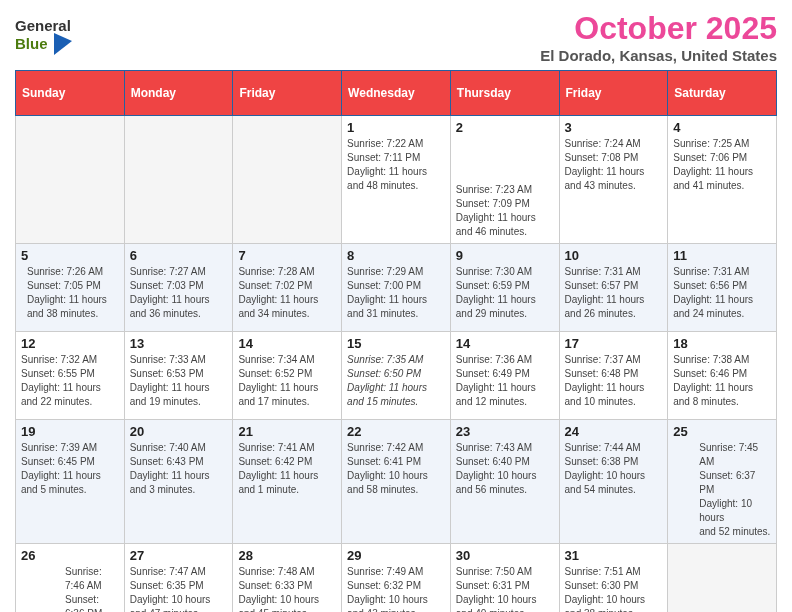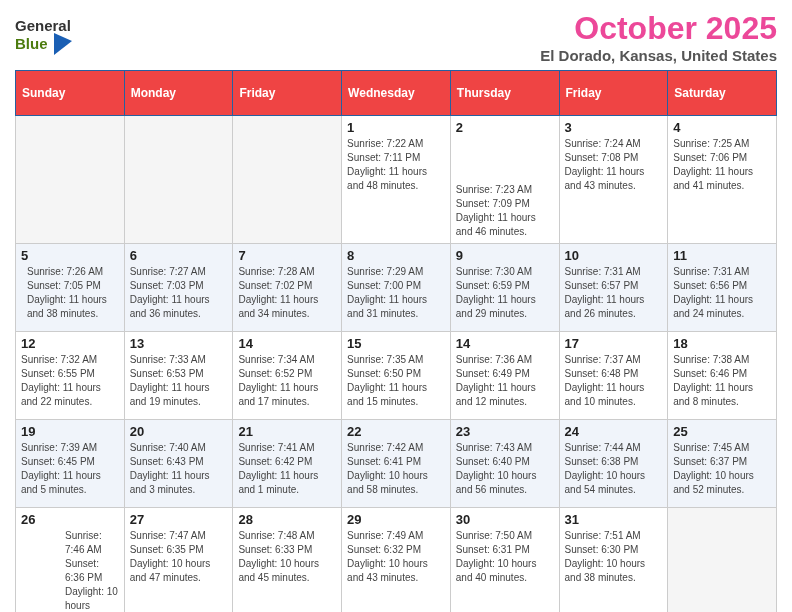--- a/index.html
+++ b/index.html
@@ -240,21 +240,21 @@
           </td>
           <td>
             <span class="day-num">14</span>
             <div class="day-info" style="white-space: pre-line;">Sunrise: 7:34 AM
 Sunset: 6:52 PM
 Daylight: 11 hours
 and 17 minutes.</div>
           </td>
           <td>
             <span class="day-num">15</span>
-            <div class="day-info" style="white-space: pre-line;">Sunrise: 7:35 AM
+            <div class="day-info" style="white-space: pre-line; font-style: italic;">Sunrise: 7:35 AM
 Sunset: 6:50 PM
 Daylight: 11 hours
 and 15 minutes.</div>
           </td>
           <td>
             <span class="day-num">14</span>
             <div class="day-info" style="white-space: pre-line;">Sunrise: 7:36 AM
 Sunset: 6:49 PM
 Daylight: 11 hours
 and 12 minutes.</div>
@@ -312,21 +312,21 @@
           </td>
           <td>
             <span class="day-num">24</span>
             <div class="day-info" style="white-space: pre-line;">Sunrise: 7:44 AM
 Sunset: 6:38 PM
 Daylight: 10 hours
 and 54 minutes.</div>
           </td>
           <td>
             <span class="day-num">25</span>
-            <div class="day-info" style="white-space: pre-line;">Sunrise: 7:45 AM
+            <div class="day-info" style="white-space: pre-line; margin-left: 26px;">Sunrise: 7:45 AM
 Sunset: 6:37 PM
 Daylight: 10 hours
 and 52 minutes.</div>
           </td>
         </tr>
         <tr class="row-odd">
           <td>
             <span class="day-num">26</span>
             <div class="day-info" style="white-space: pre-line; margin-left: 44px;">Sunrise: 7:46 AM
 Sunset: 6:36 PM

